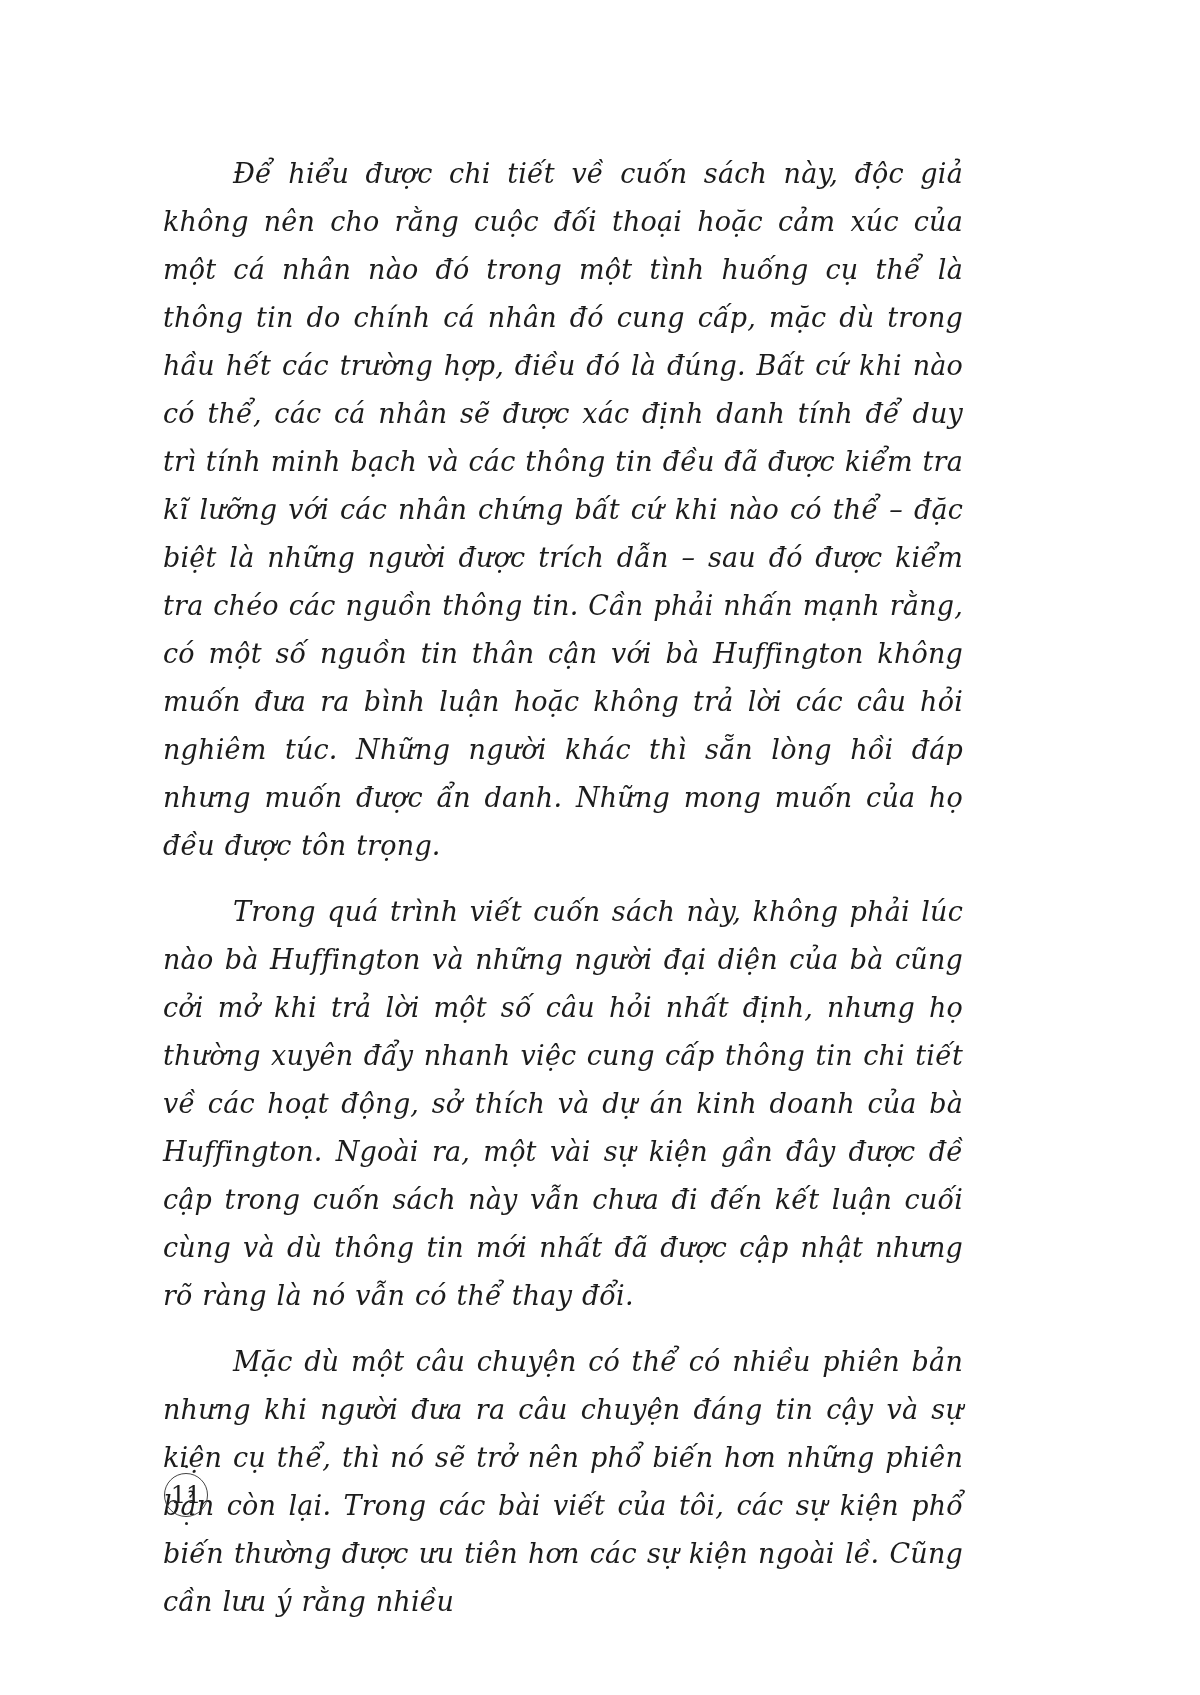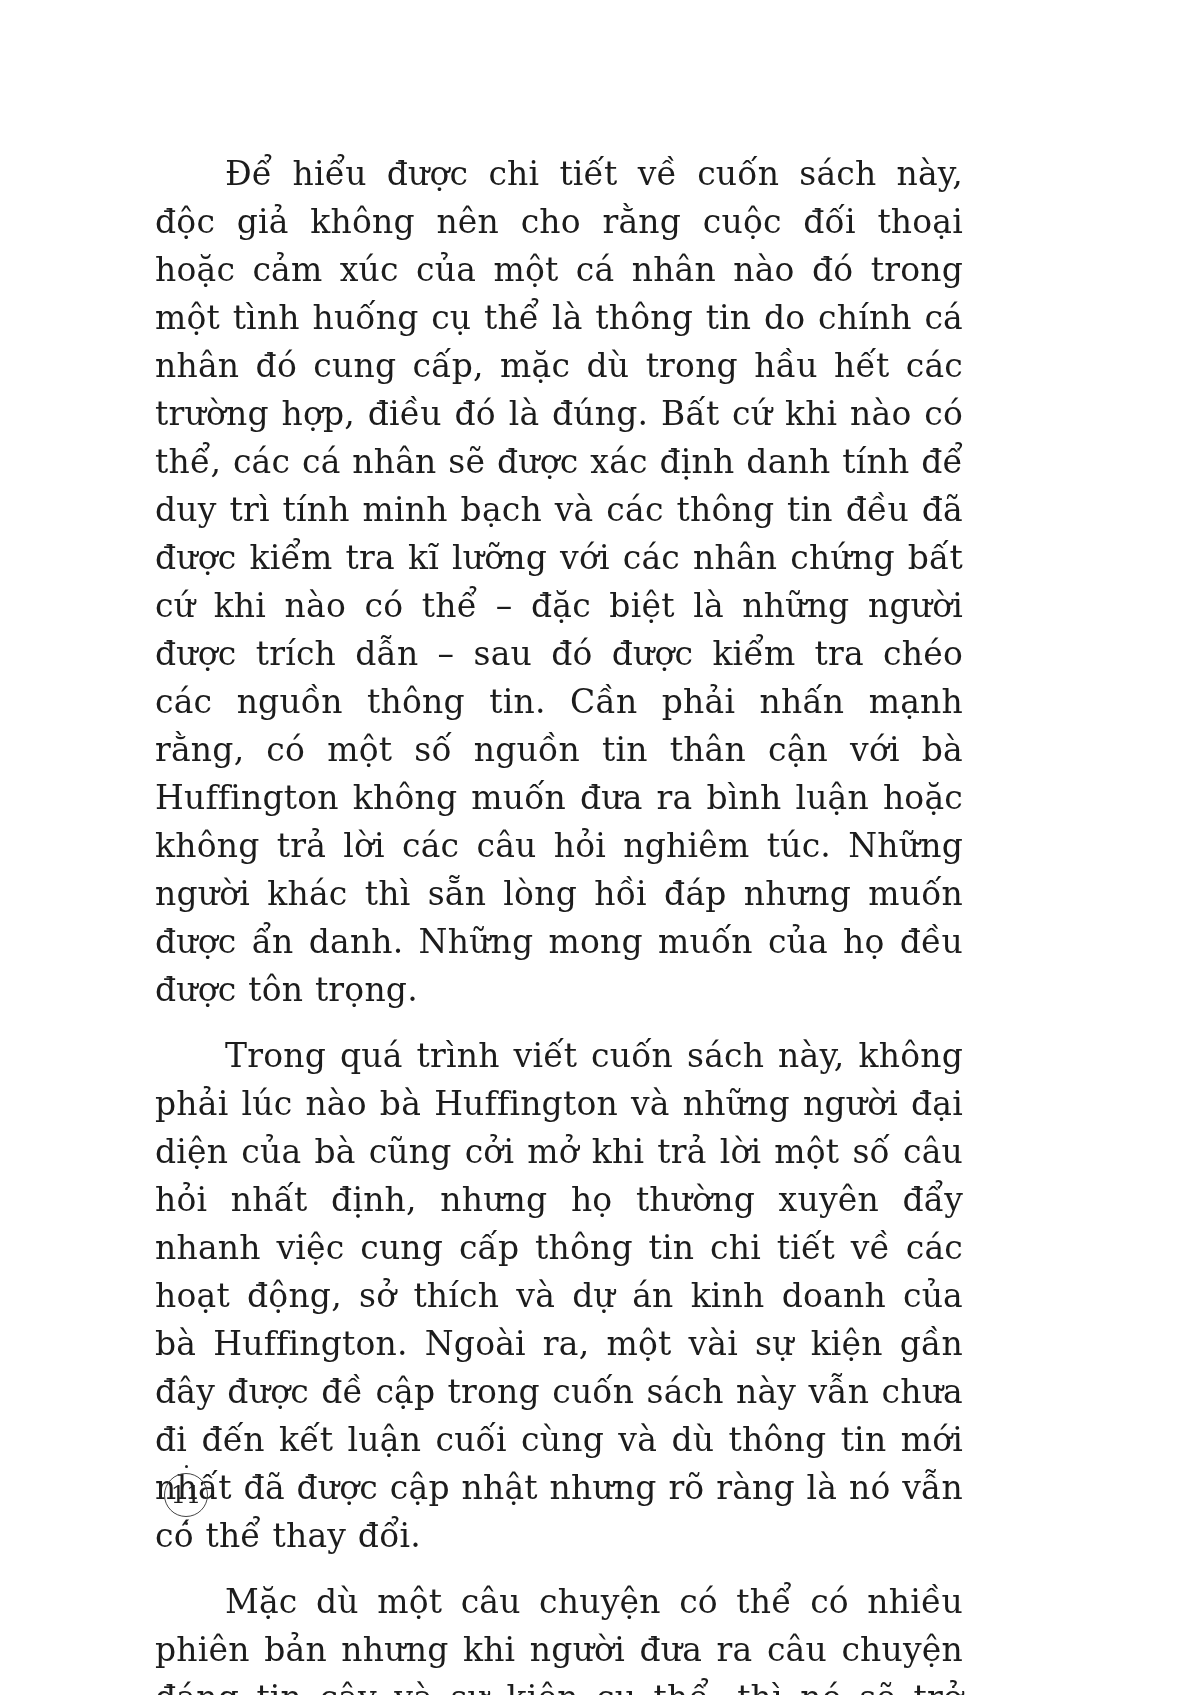--- a/index.html
+++ b/index.html
@@ -16,27 +16,28 @@
     color: #1c1c1c;
     overflow: hidden;
   }
   .text-block {
     position: absolute;
     top: 150px;
     left: 155px;
     width: 808px;
   }
   .text-block p {
-    margin: 0 0 18px 0;
-    font-size: 33px;
+    margin: 0 0 18px 8px;
+    font-size: 27px;
     line-height: 48px;
     text-align: justify;
     text-indent: 70px;
     letter-spacing: 0.2px;
     word-spacing: 1px;
+    font-style: italic;
   }
   .page-number-wrap {
     position: absolute;
     left: 160px;
     top: 1465px;
     width: 52px;
     text-align: center;
   }
   .pn-dot {
     width: 3px;

